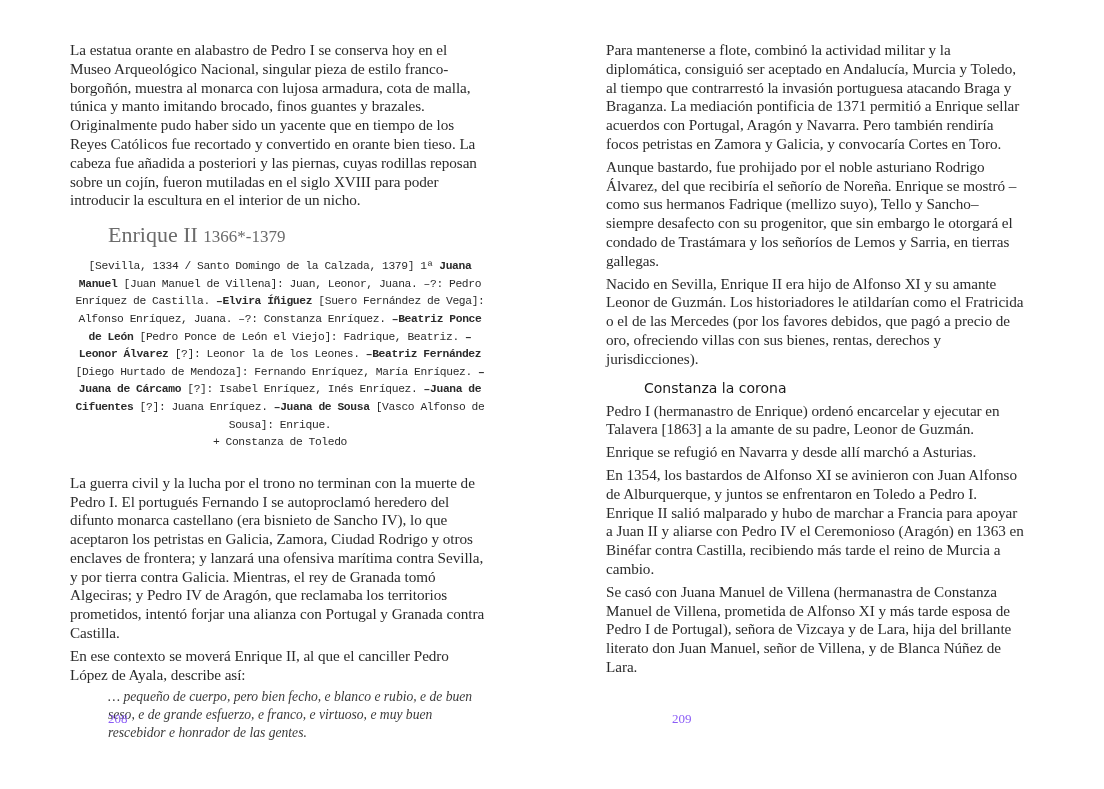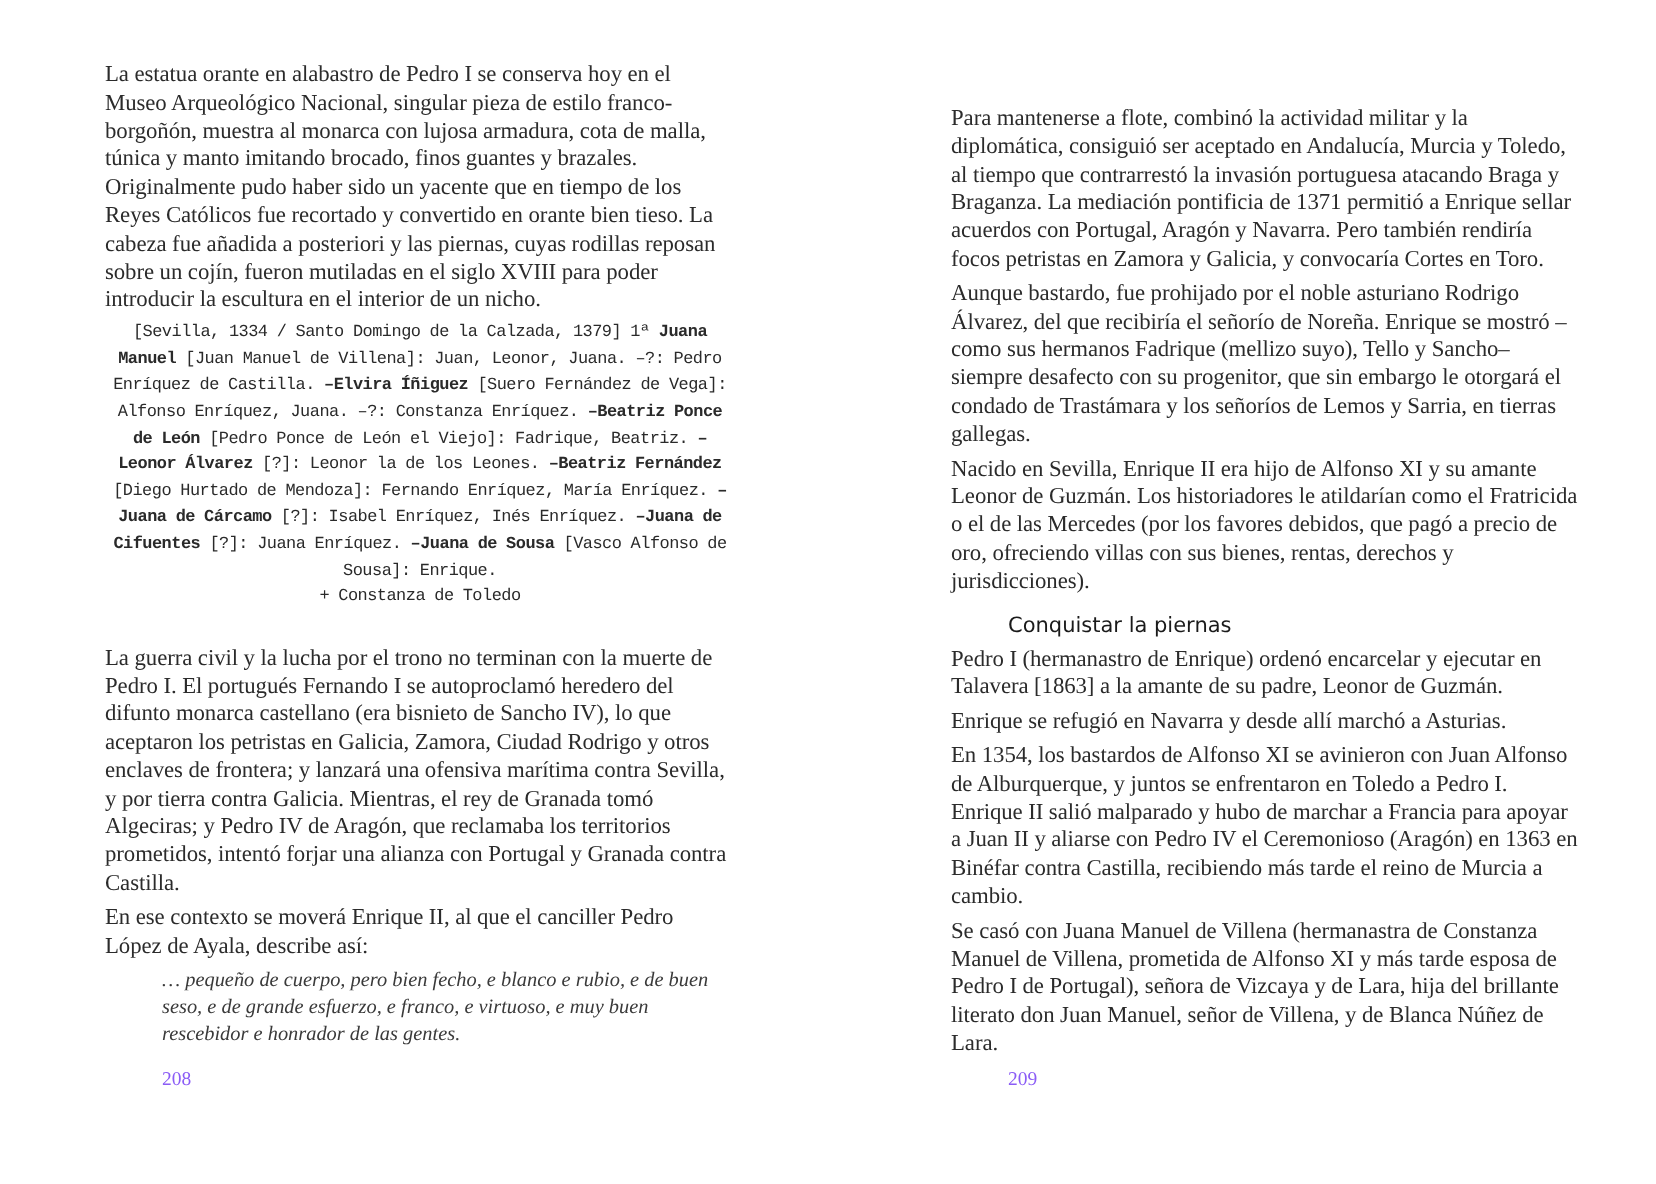--- a/index.html
+++ b/index.html
@@ -1,48 +1,52 @@
 <!DOCTYPE html>
 <html><head>
   <meta charset="utf-8">
   <style>
     html, body { margin: 0; padding: 0; background: #ffffff; }
     body { width: 1104px; height: 789px; position: relative; overflow: hidden; color: #2a2a2a; }
     .page { position: absolute; top: 41px; width: 420px; }
     .page-left { left: 70px; }
-    .page-right { left: 634px; margin-top: 29px; }
+    .page-right { left: 606px; }
     .p { font-family: "Liberation Serif", "DejaVu Serif", serif; font-size: 15.2px; line-height: 18.8px; margin: 0 0 4px 0; color: #2b2b2b; letter-spacing: -0.05px; }
     .heading { font-family: "Liberation Serif", serif; color: #6b6b6b; font-size: 22px; margin: 12px 0 8px 38px; line-height: 26px; }
     .heading .years { font-size: 17px; }
     .bio { font-family: Liberation Mono, monospace; font-size: 11.3px; line-height: 17.6px; color: #2a2a2a; margin: 0 0 22px 0; letter-spacing: -0.35px; word-spacing: -0.3px; text-align: center; }
     .bio b { font-weight: bold; }
     .quote { font-family: "Liberation Serif", serif; font-size: 13.6px; line-height: 18px; color: #3a3a3a; margin: 4px 0 0 38px; font-style: italic; }
     .subheading { font-family: "DejaVu Sans", sans-serif; font-size: 14px; color: #1a1a1a; margin: 9px 0 4px 38px; line-height: 20px; }
     .page-number { font-family: "Liberation Serif", serif; font-size: 13px; color: #8b5cf6; position: absolute; top: 711px; }
     .pn-left { left: 108px; }
     .pn-right { left: 672px; }
   </style>
 </head>
 <body>
 
 <div class="page page-left">
   <p class="p">La estatua orante en alabastro de Pedro I se conserva hoy en el Museo Arqueológico Nacional, singular pieza de estilo franco-borgoñón, muestra al monarca con lujosa armadura, cota de malla, túnica y manto imitando brocado, finos guantes y brazales. Originalmente pudo haber sido un yacente que en tiempo de los Reyes Católicos fue recortado y convertido en orante bien tieso. La cabeza fue añadida a posteriori y las piernas, cuyas rodillas reposan sobre un cojín, fueron mutiladas en el siglo XVIII para poder introducir la escultura en el interior de un nicho.</p>
+  <div class="heading">
+    <span>Enrique II</span>
+    <span class="years">1366*-1379</span>
+  </div>
   <div class="bio">
     <span id="bio-segments"><span>[Sevilla, 1334 / Santo Domingo de la Calzada, 1379] 1ª </span><b>Juana Manuel</b><span> [Juan Manuel de Villena]: Juan, Leonor, Juana. –?: Pedro Enríquez de Castilla. </span><b>–Elvira Íñiguez</b><span> [Suero Fernández de Vega]: Alfonso Enríquez, Juana. –?: Constanza Enríquez. </span><b>–Beatriz Ponce de León</b><span> [Pedro Ponce de León el Viejo]: Fadrique, Beatriz. </span><b>–Leonor Álvarez</b><span> [?]: Leonor la de los Leones. </span><b>–Beatriz Fernández</b><span> [Diego Hurtado de Mendoza]: Fernando Enríquez, María Enríquez. </span><b>–Juana de Cárcamo</b><span> [?]: Isabel Enríquez, Inés Enríquez. </span><b>–Juana de Cifuentes</b><span> [?]: Juana Enríquez.  </span><b>–Juana de Sousa</b><span> [Vasco Alfonso de Sousa]: Enrique.</span></span><br>
     <span>+ Constanza de Toledo</span>
   </div>
   <p class="p">La guerra civil y la lucha por el trono no terminan con la muerte de Pedro I. El portugués Fernando I se autoproclamó heredero del difunto monarca castellano (era bisnieto de Sancho IV), lo que aceptaron los petristas en Galicia, Zamora, Ciudad Rodrigo y otros enclaves de frontera; y lanzará una ofensiva marítima contra Sevilla, y por tierra contra Galicia. Mientras, el rey de Granada tomó Algeciras; y Pedro IV de Aragón, que reclamaba los territorios prometidos, intentó forjar una alianza con Portugal y Granada contra Castilla.</p>
   <p class="p">En ese contexto se moverá Enrique II, al que el canciller Pedro López de Ayala, describe así:</p>
   <p class="quote">… pequeño de cuerpo, pero bien fecho, e blanco e rubio, e de buen seso, e de grande esfuerzo, e franco, e virtuoso, e muy buen rescebidor e honrador de las gentes.</p>
 </div>
 <div class="page-number pn-left">208</div>
 
 <div class="page page-right">
   <p class="p">Para mantenerse a flote, combinó la actividad militar y la diplomática, consiguió ser aceptado en Andalucía, Murcia y Toledo, al tiempo que contrarrestó la invasión portuguesa atacando Braga y Braganza. La mediación pontificia de 1371 permitió a Enrique sellar acuerdos con Portugal, Aragón y Navarra. Pero también rendiría focos petristas en Zamora y Galicia, y convocaría Cortes en Toro.</p>
   <p class="p">Aunque bastardo, fue prohijado por el noble asturiano Rodrigo Álvarez, del que recibiría el señorío de Noreña. Enrique se mostró –como sus hermanos Fadrique (mellizo suyo), Tello y Sancho– siempre desafecto con su progenitor, que sin embargo le otorgará el condado de Trastámara y los señoríos de Lemos y Sarria, en tierras gallegas.</p>
   <p class="p">Nacido en Sevilla, Enrique II era hijo de Alfonso XI y su amante Leonor de Guzmán. Los historiadores le atildarían como el Fratricida o el de las Mercedes (por los favores debidos, que pagó a precio de oro, ofreciendo villas con sus bienes, rentas, derechos y jurisdicciones).</p>
-  <div class="subheading">Conquistar la piernas</div>
+  <div class="subheading">Constanza la corona</div>
   <p class="p">Pedro I (hermanastro de Enrique) ordenó encarcelar y ejecutar en Talavera [1863] a la amante de su padre, Leonor de Guzmán.</p>
   <p class="p">Enrique se refugió en Navarra y desde allí marchó a Asturias.</p>
   <p class="p">En 1354, los bastardos de Alfonso XI se avinieron con Juan Alfonso de Alburquerque, y juntos se enfrentaron en Toledo a Pedro I. Enrique II salió malparado y hubo de marchar a Francia para apoyar a Juan II y aliarse con Pedro IV el Ceremonioso (Aragón) en 1363 en Binéfar contra Castilla, recibiendo más tarde el reino de Murcia a cambio.</p>
   <p class="p">Se casó con Juana Manuel de Villena (hermanastra de Constanza Manuel de Villena, prometida de Alfonso XI y más tarde esposa de Pedro I de Portugal), señora de Vizcaya y de Lara, hija del brillante literato don Juan Manuel, señor de Villena, y de Blanca Núñez de Lara.</p>
 </div>
 <div class="page-number pn-right">209</div>
 
 </body></html>

